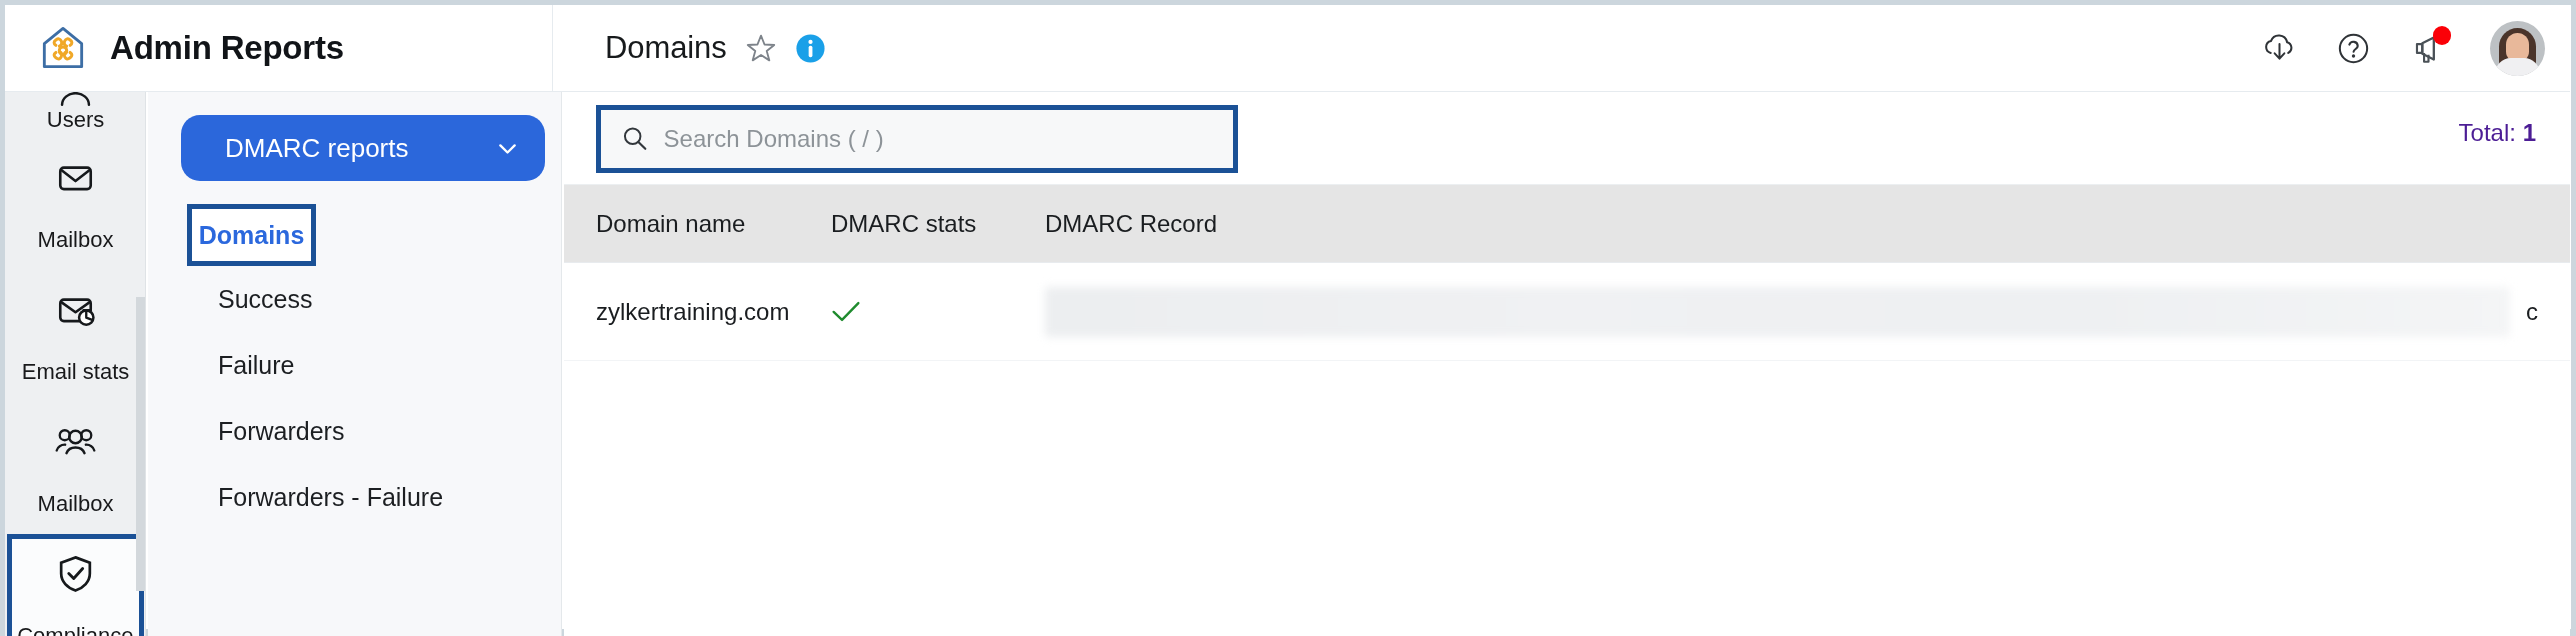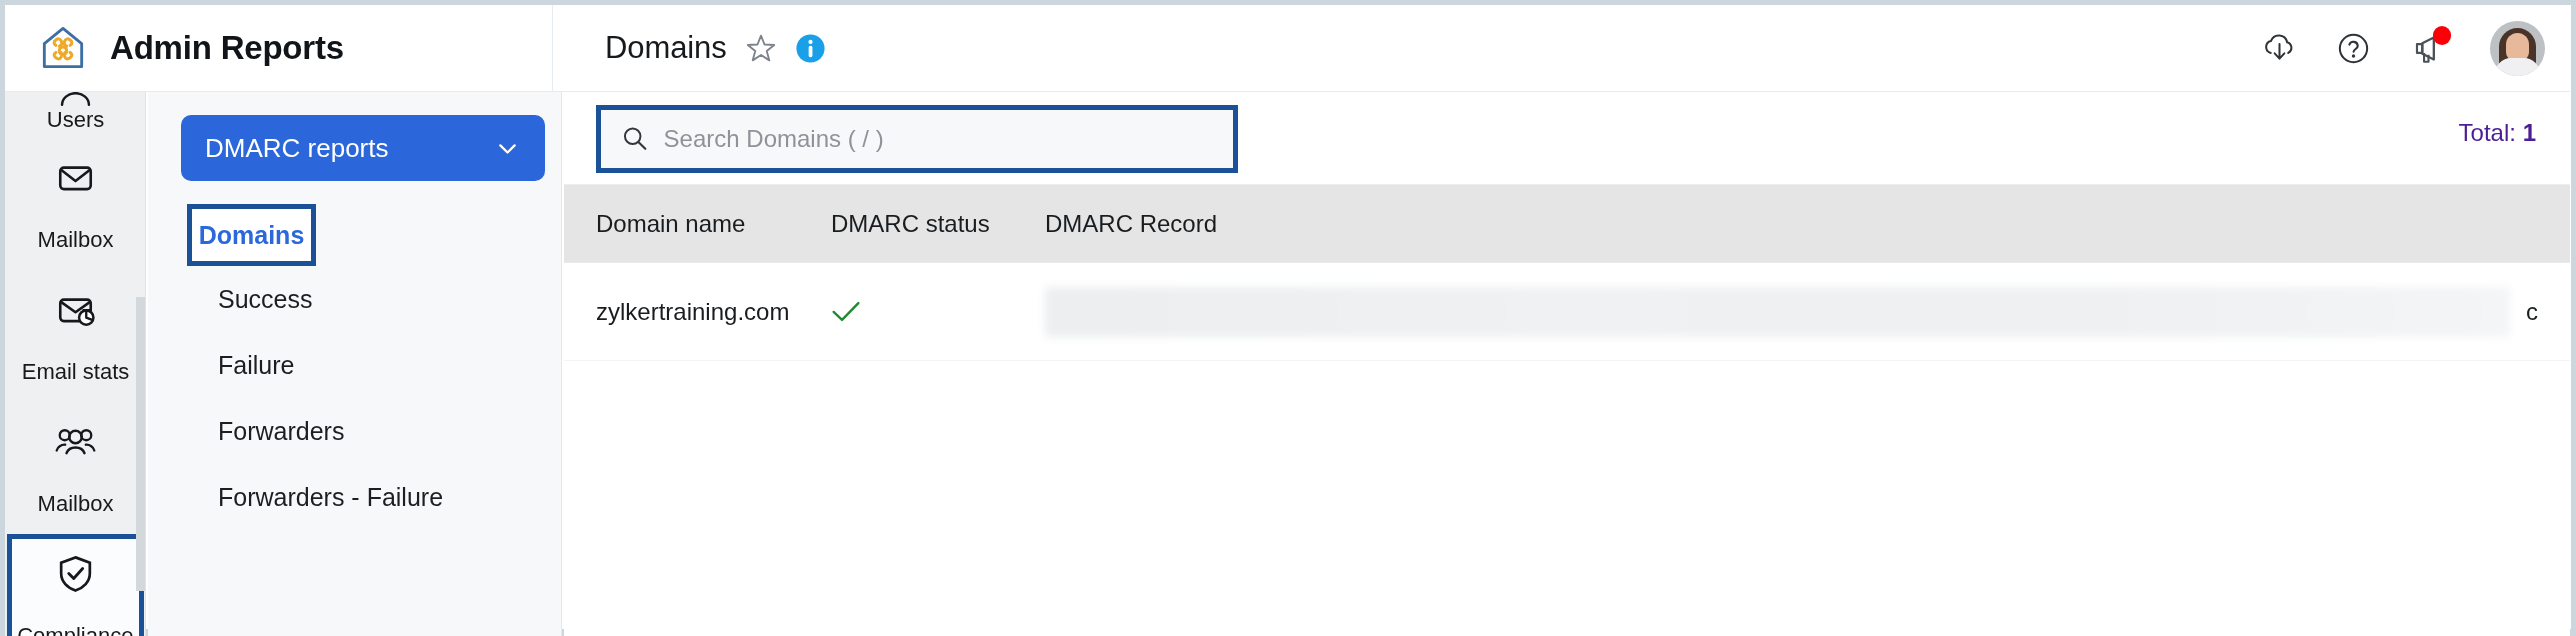--- a/index.html
+++ b/index.html
@@ -113,23 +113,23 @@
   
   .subnav {
     position: absolute; left: 143px; top: 87px;
     width: 414px; height: 546px;
     background: #f7f8fa;
     border-right: 1.8px solid #e4e8eb;
   }
   .dropdown-btn {
     position: absolute; left: 33px; top: 23px;
     width: 364px; height: 66px;
-    background: #2b67db; border-radius: 10px;
+    background: #2b67db; border-radius: 19px;
     display: flex; align-items: center; justify-content: space-between;
-    padding: 0 25px 0 24px; cursor: pointer;
+    padding: 0 25px 0 44px; cursor: pointer;
   }
   .dropdown-btn .dd-label { color: #ffffff; font-size: 26px; font-weight: 400; }
   .dd-chevron { width: 25px; height: 25px; display:block; }
 
   .subnav-list { position: absolute; left: 0; top: 112px; width: 414px; }
   .subnav-item {
     height: 66px; display: flex; align-items: center;
     padding-left: 70px; font-size: 25px; color: #1c1f22; cursor: pointer;
   }
   .subnav-item.active {
@@ -377,21 +377,21 @@
         <input class="search-input" type="text" placeholder="Search Domains ( / )" style="">
       </div>
       <div class="total-label">
         <span>Total:</span>
         <b>1</b>
       </div>
     </div>
 
     <div class="table-head">
       <div class="th col-name">Domain name</div>
-      <div class="th col-status">DMARC status</div>
+      <div class="th col-status">DMARC stats</div>
       <div class="th col-record">DMARC Record</div>
     </div>
 
     <div class="table-row">
       <div class="cell col-name">zylkertraining.com</div>
       <div class="cell col-status">
         <span class="check-ico">
           <svg viewBox="0 0 34 26" width="30" height="23">
             <path d="M3 13.5 L12.5 22.5 L31 3.5" fill="none" stroke="#1f8b2e" stroke-width="2.7" stroke-linecap="round" stroke-linejoin="round"></path>
           </svg>

